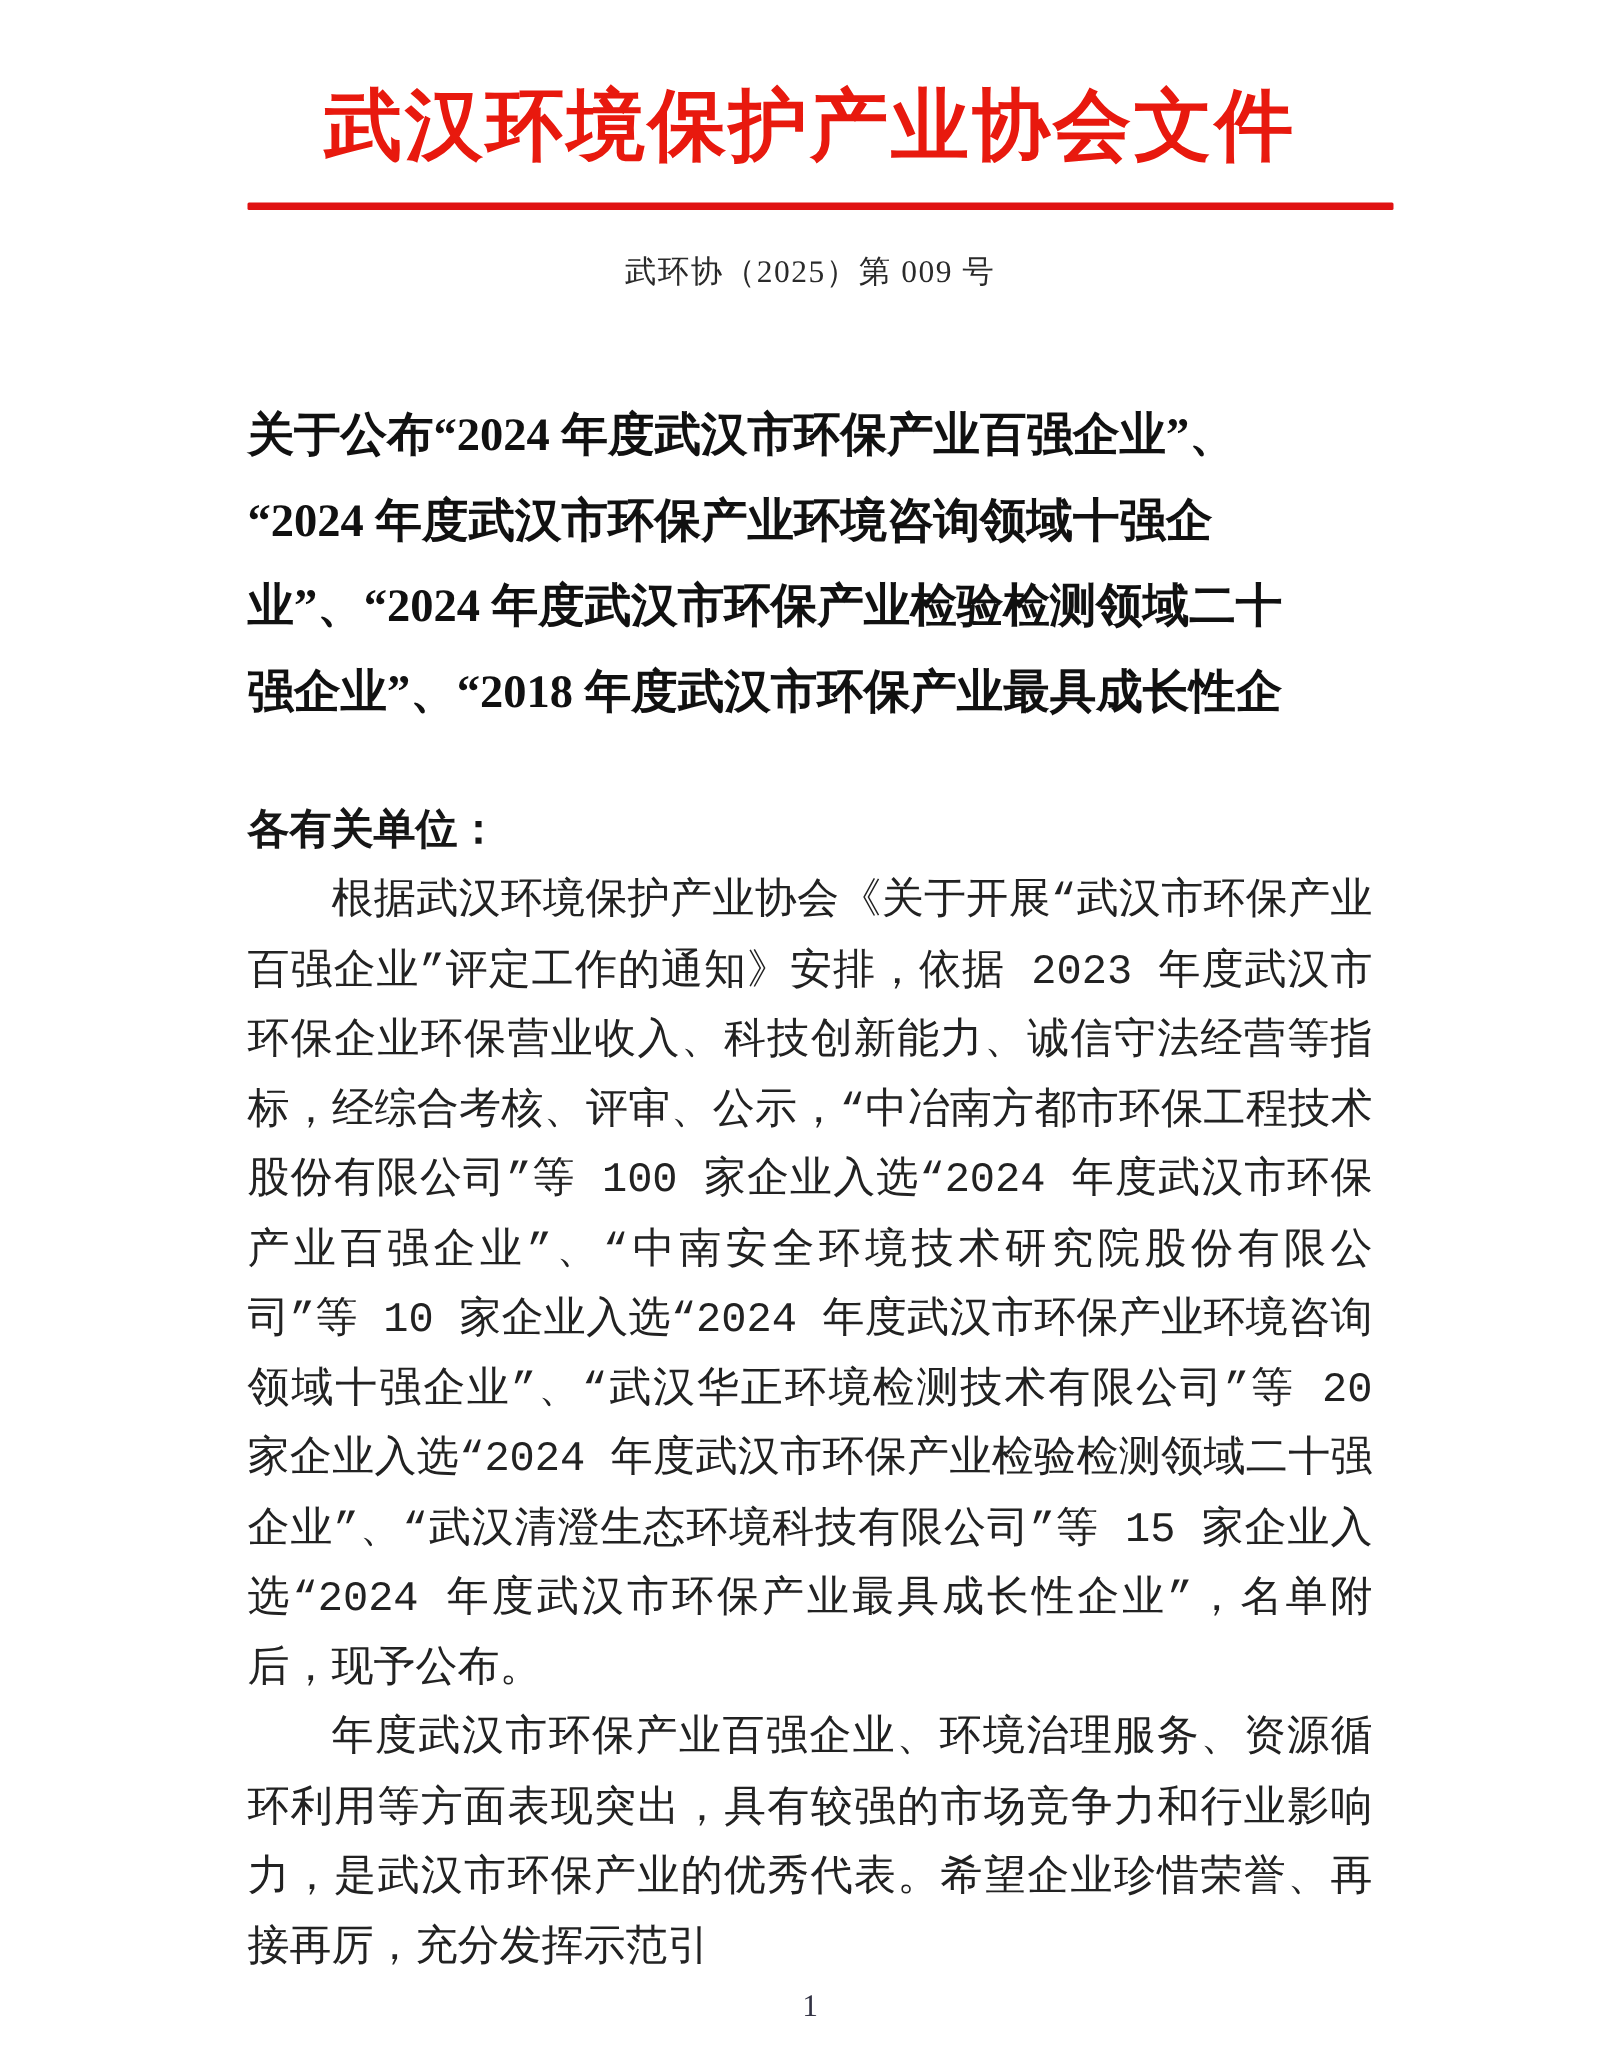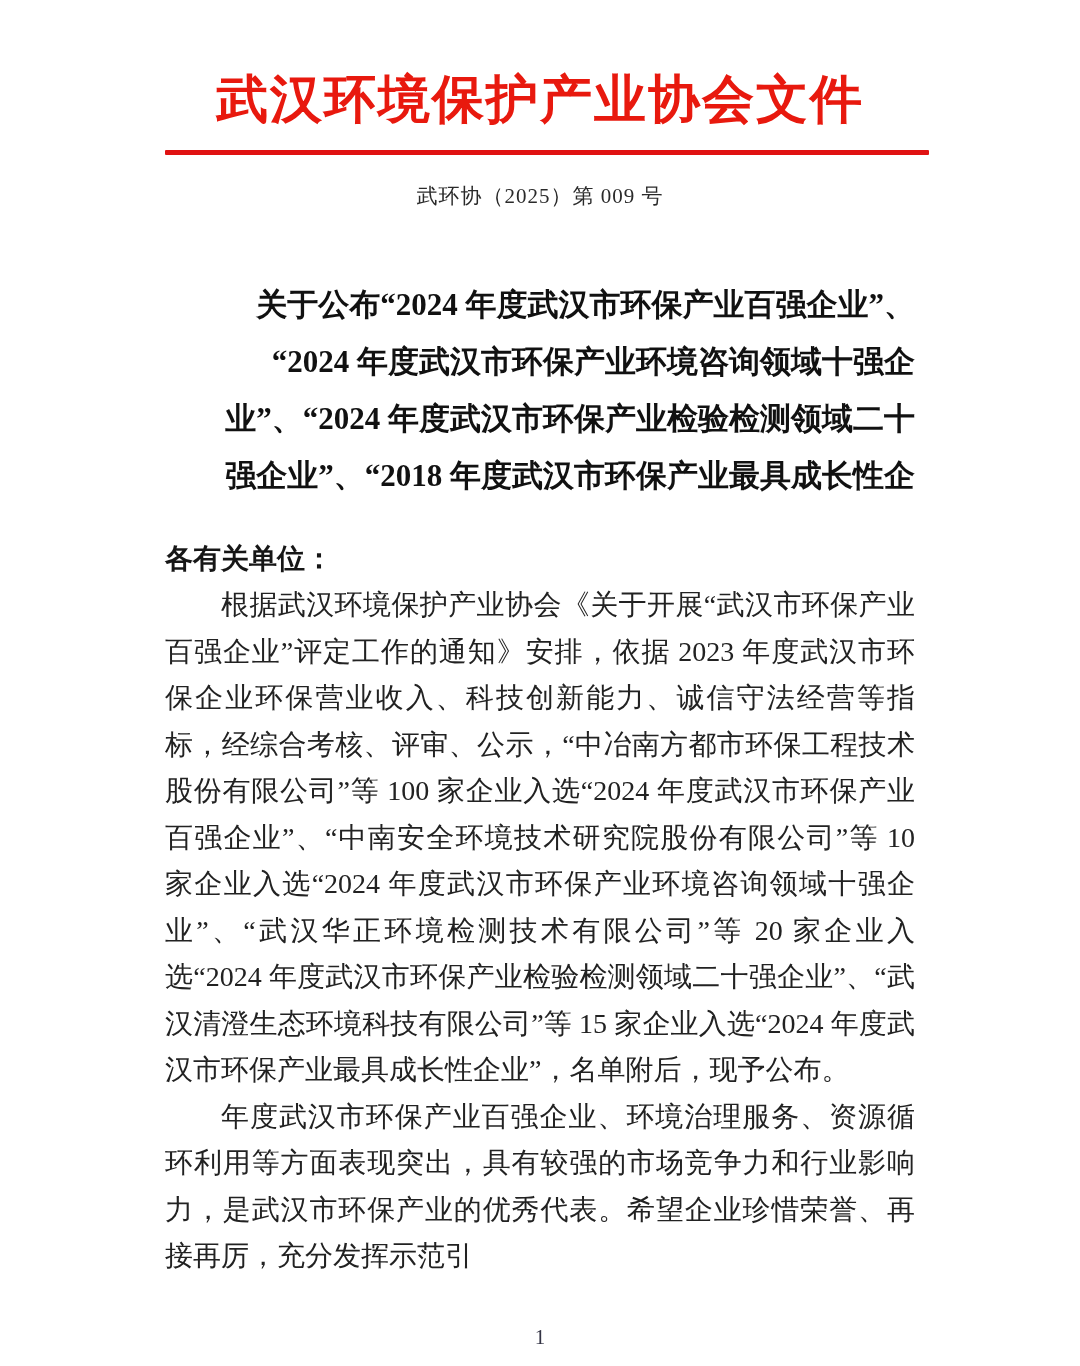--- a/index.html
+++ b/index.html
@@ -8,21 +8,21 @@
     width: 1080px;
     height: 1366px;
     position: relative;
     overflow: hidden;
     font-family: "Liberation Serif", "DejaVu Serif", serif;
     color: #1f1f1f;
   }
   .page {
     width: 1080px;
     height: 1366px;
-    padding: 16px 165px;
+    padding: 1px 165px;
     position: relative;
     background: #ffffff;
   }
   .org-title {
     padding-top: 50px;
     text-align: center;
     font-size: 52px;
     font-weight: bold;
     letter-spacing: 2px;
     color: #e8190e;
@@ -38,32 +38,33 @@
   }
   .doc-number {
     margin-top: 27px;
     text-align: center;
     font-size: 21px;
     color: #2a2a2a;
     letter-spacing: 1px;
   }
   .notice-title {
     margin-top: 66px;
-    text-align: right;
+    text-align: left;
     font-size: 31px;
     font-weight: bold;
     color: #111111;
     line-height: 57px;
   }
   .notice-title .t-line { display: block; white-space: nowrap; }
   .body-block {
-    margin-top: 32px;
+    margin-top: 44px;
     font-size: 28px;
     line-height: 46.5px;
     color: #222222;
+    font-family: Liberation Mono, monospace;
   }
   .salutation {
     font-weight: bold;
     color: #161616;
   }
   .para {
     text-indent: 2em;
     text-align: justify;
     text-justify: inter-ideograph;
   }

